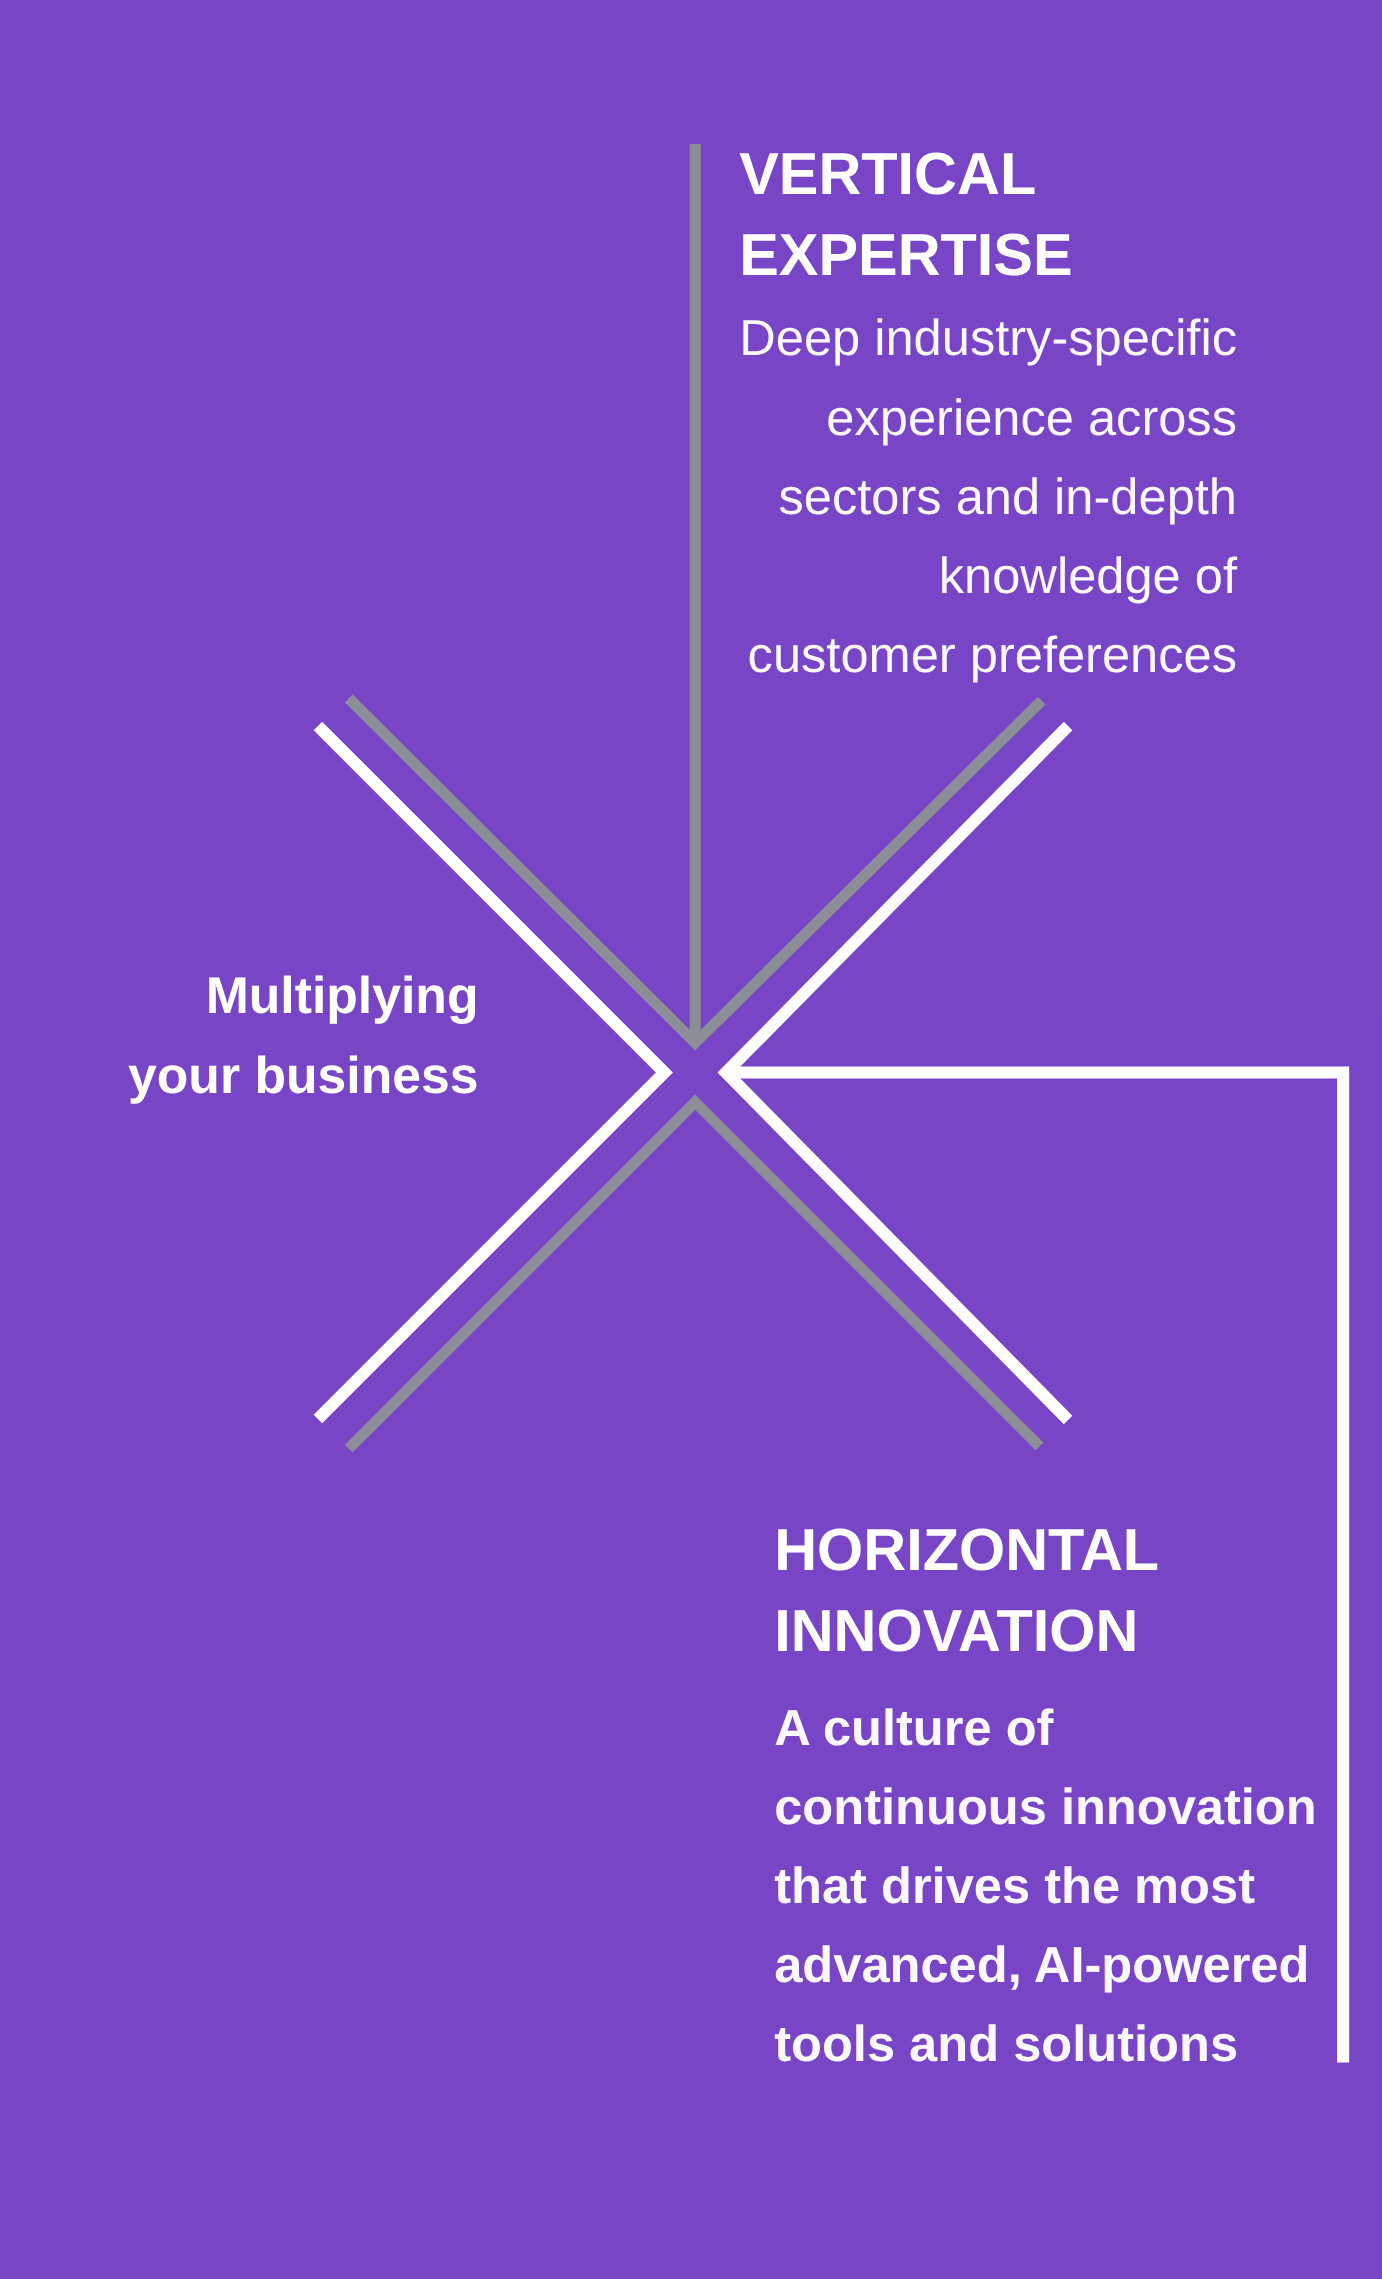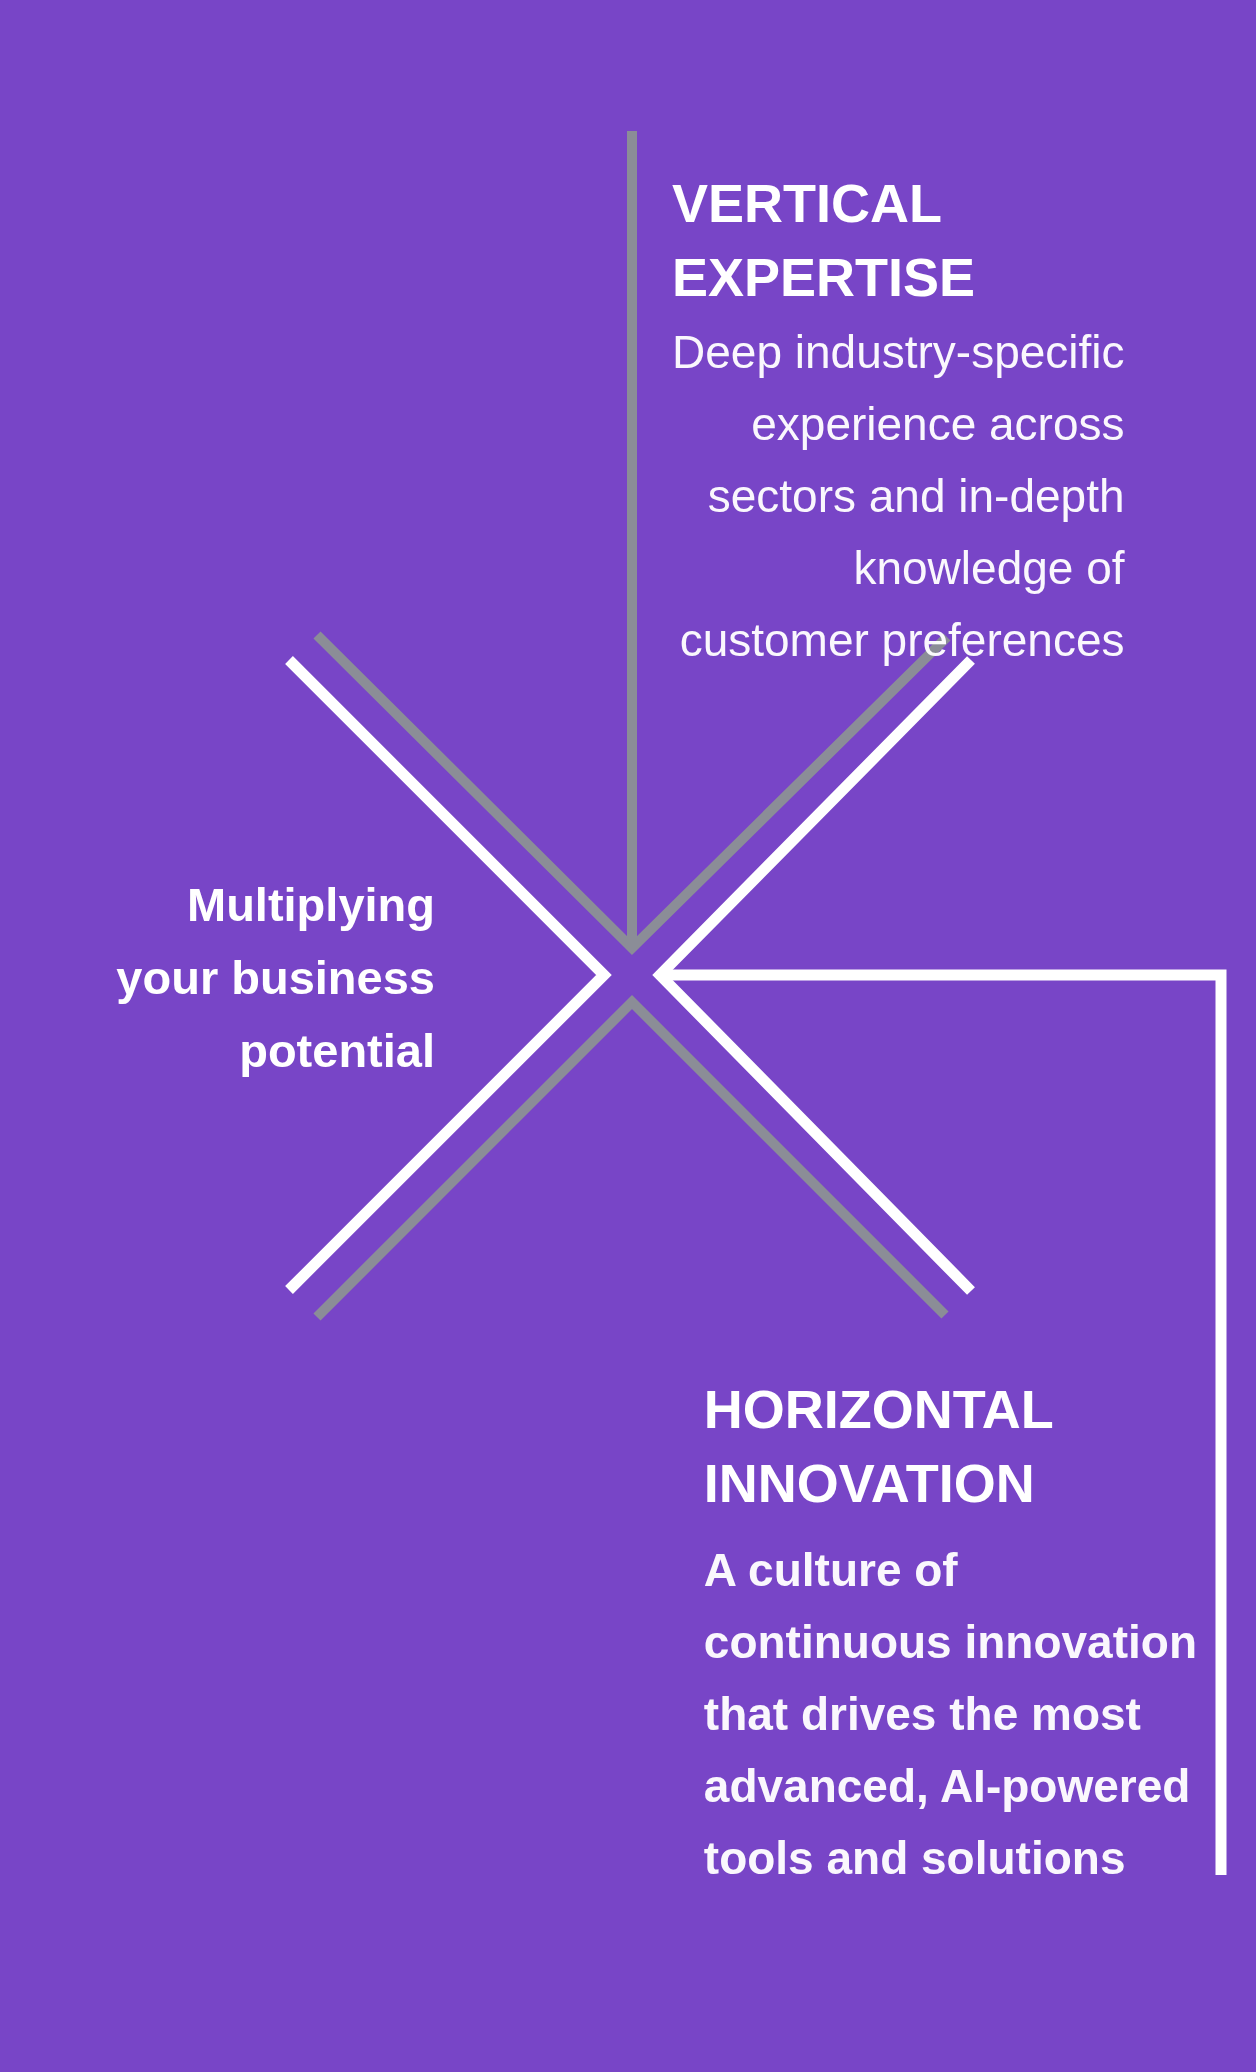--- a/index.html
+++ b/index.html
@@ -12,21 +12,21 @@
     font-family: "Liberation Sans", "DejaVu Sans", sans-serif;
   }
   .canvas svg.linework {
     position: absolute;
     left: 0; top: 0;
   }
   .textblock { position: absolute; color: #ffffff; }
   .nowrap div { white-space: nowrap; }
 
   
-  .vx { left: 672px; top: 121px; text-align: left; margin-top: 45px; }
+  .vx { left: 672px; top: 121px; text-align: left; }
   .vx .title { font-size: 54px; line-height: 74px; font-weight: 700; }
   .vx .desc  { margin-top: 2px; font-size: 46px; line-height: 72px; font-weight: 400;
                color: rgba(255,255,255,0.96); text-align: right; }
 
   
   .mult { right: 821px; top: 868px; text-align: right;
           font-size: 47px; line-height: 73px; font-weight: 700; }
 
   
   .hz { right: 59px; top: 1372px; text-align: left; }
@@ -66,21 +66,20 @@
       <div>experience across</div>
       <div>sectors and in-depth</div>
       <div>knowledge of</div>
       <div>customer preferences</div>
     </div>
   </div>
 
   <div class="textblock mult nowrap">
     <div>Multiplying</div>
     <div>your business</div>
-    <div>potential</div>
   </div>
 
   <div class="textblock hz nowrap">
     <div class="title">
       <div>HORIZONTAL</div>
       <div>INNOVATION</div>
     </div>
     <div class="desc">
       <div>A culture of</div>
       <div>continuous innovation</div>

